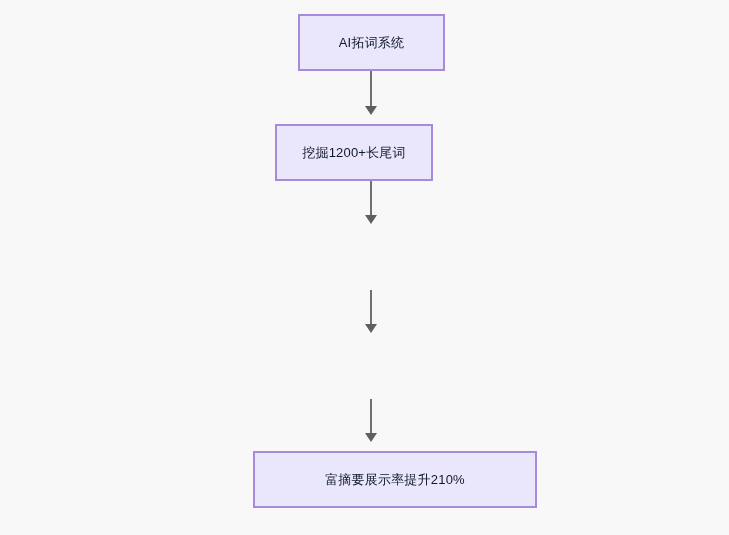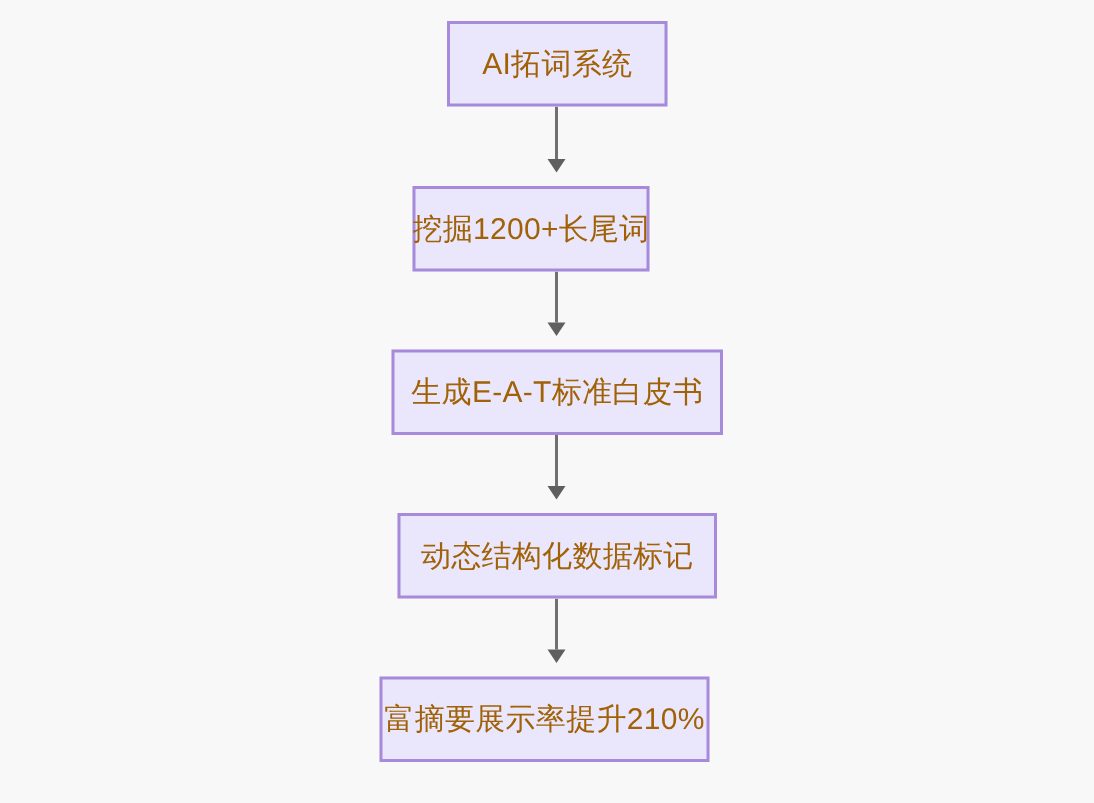--- a/index.html
+++ b/index.html
@@ -31,22 +31,22 @@
     height: 57px;
     color: #333333;
     font-size: 15px;
     line-height: 1;
     letter-spacing: 0.2px;
     white-space: nowrap;
     user-select: none;
   }
 
   .node-label {
-    color: #a16207;
-    font-size: 20px;
+    color: #0f172a;
+    font-size: 13px;
     text-align: left;
   }
 
   .edge {
     position: absolute;
     width: 12px;
     pointer-events: none;
   }
   .edge-line {
     position: absolute;
@@ -91,25 +91,19 @@
   </div>
 
   <div class="node" style="left:298px; top:14px; width:147px;">
     <span class="node-label">AI拓词系统</span>
   </div>
 
   <div class="node" style="left:275px; top:124px; width:158px;">
     <span class="node-label">挖掘1200+长尾词</span>
   </div>
 
-  <div class="node" style="left:261px; top:233px; width:221px;">
-    <span class="node-label">生成E-A-T标准白皮书</span>
-  </div>
 
-  <div class="node" style="left:265px; top:342px; width:213px;">
-    <span class="node-label">动态结构化数据标记</span>
-  </div>
 
-  <div class="node" style="left:253px; top:451px; width:220px;">
+  <div class="node" style="left:253px; top:451px; width:284px;">
     <span class="node-label">富摘要展示率提升210%</span>
   </div>
 
 </div>
 
 </body></html>

